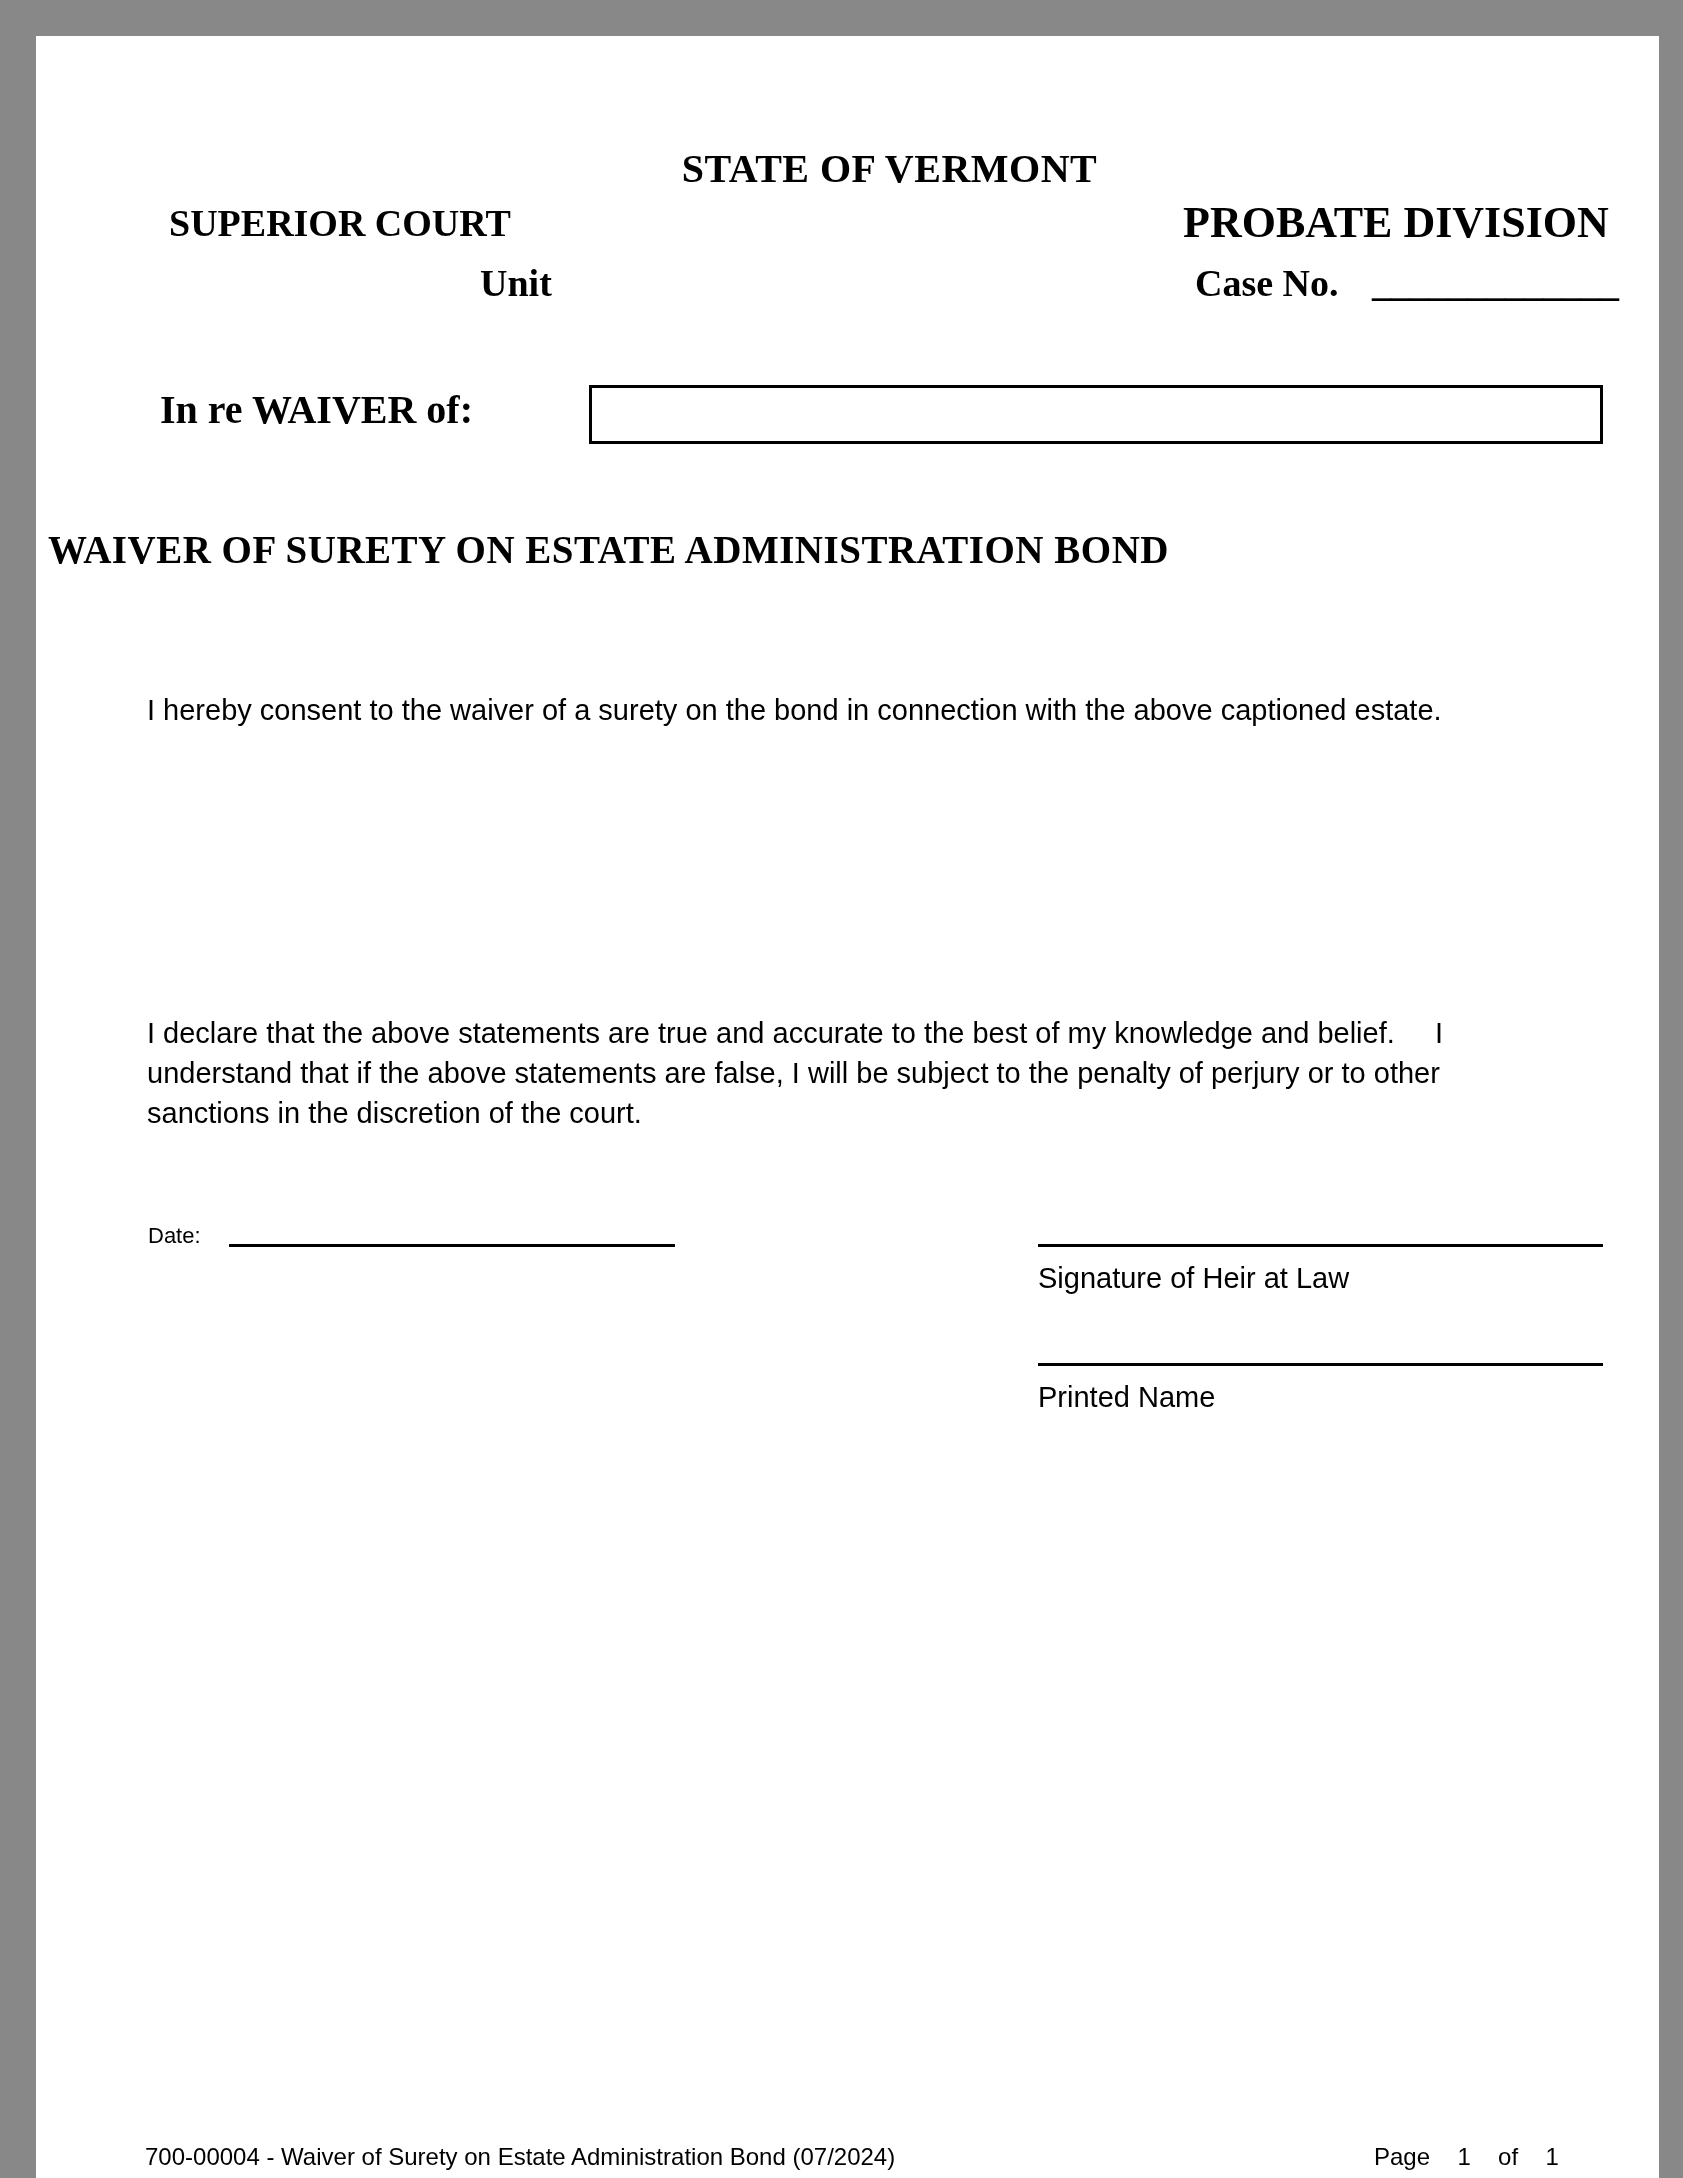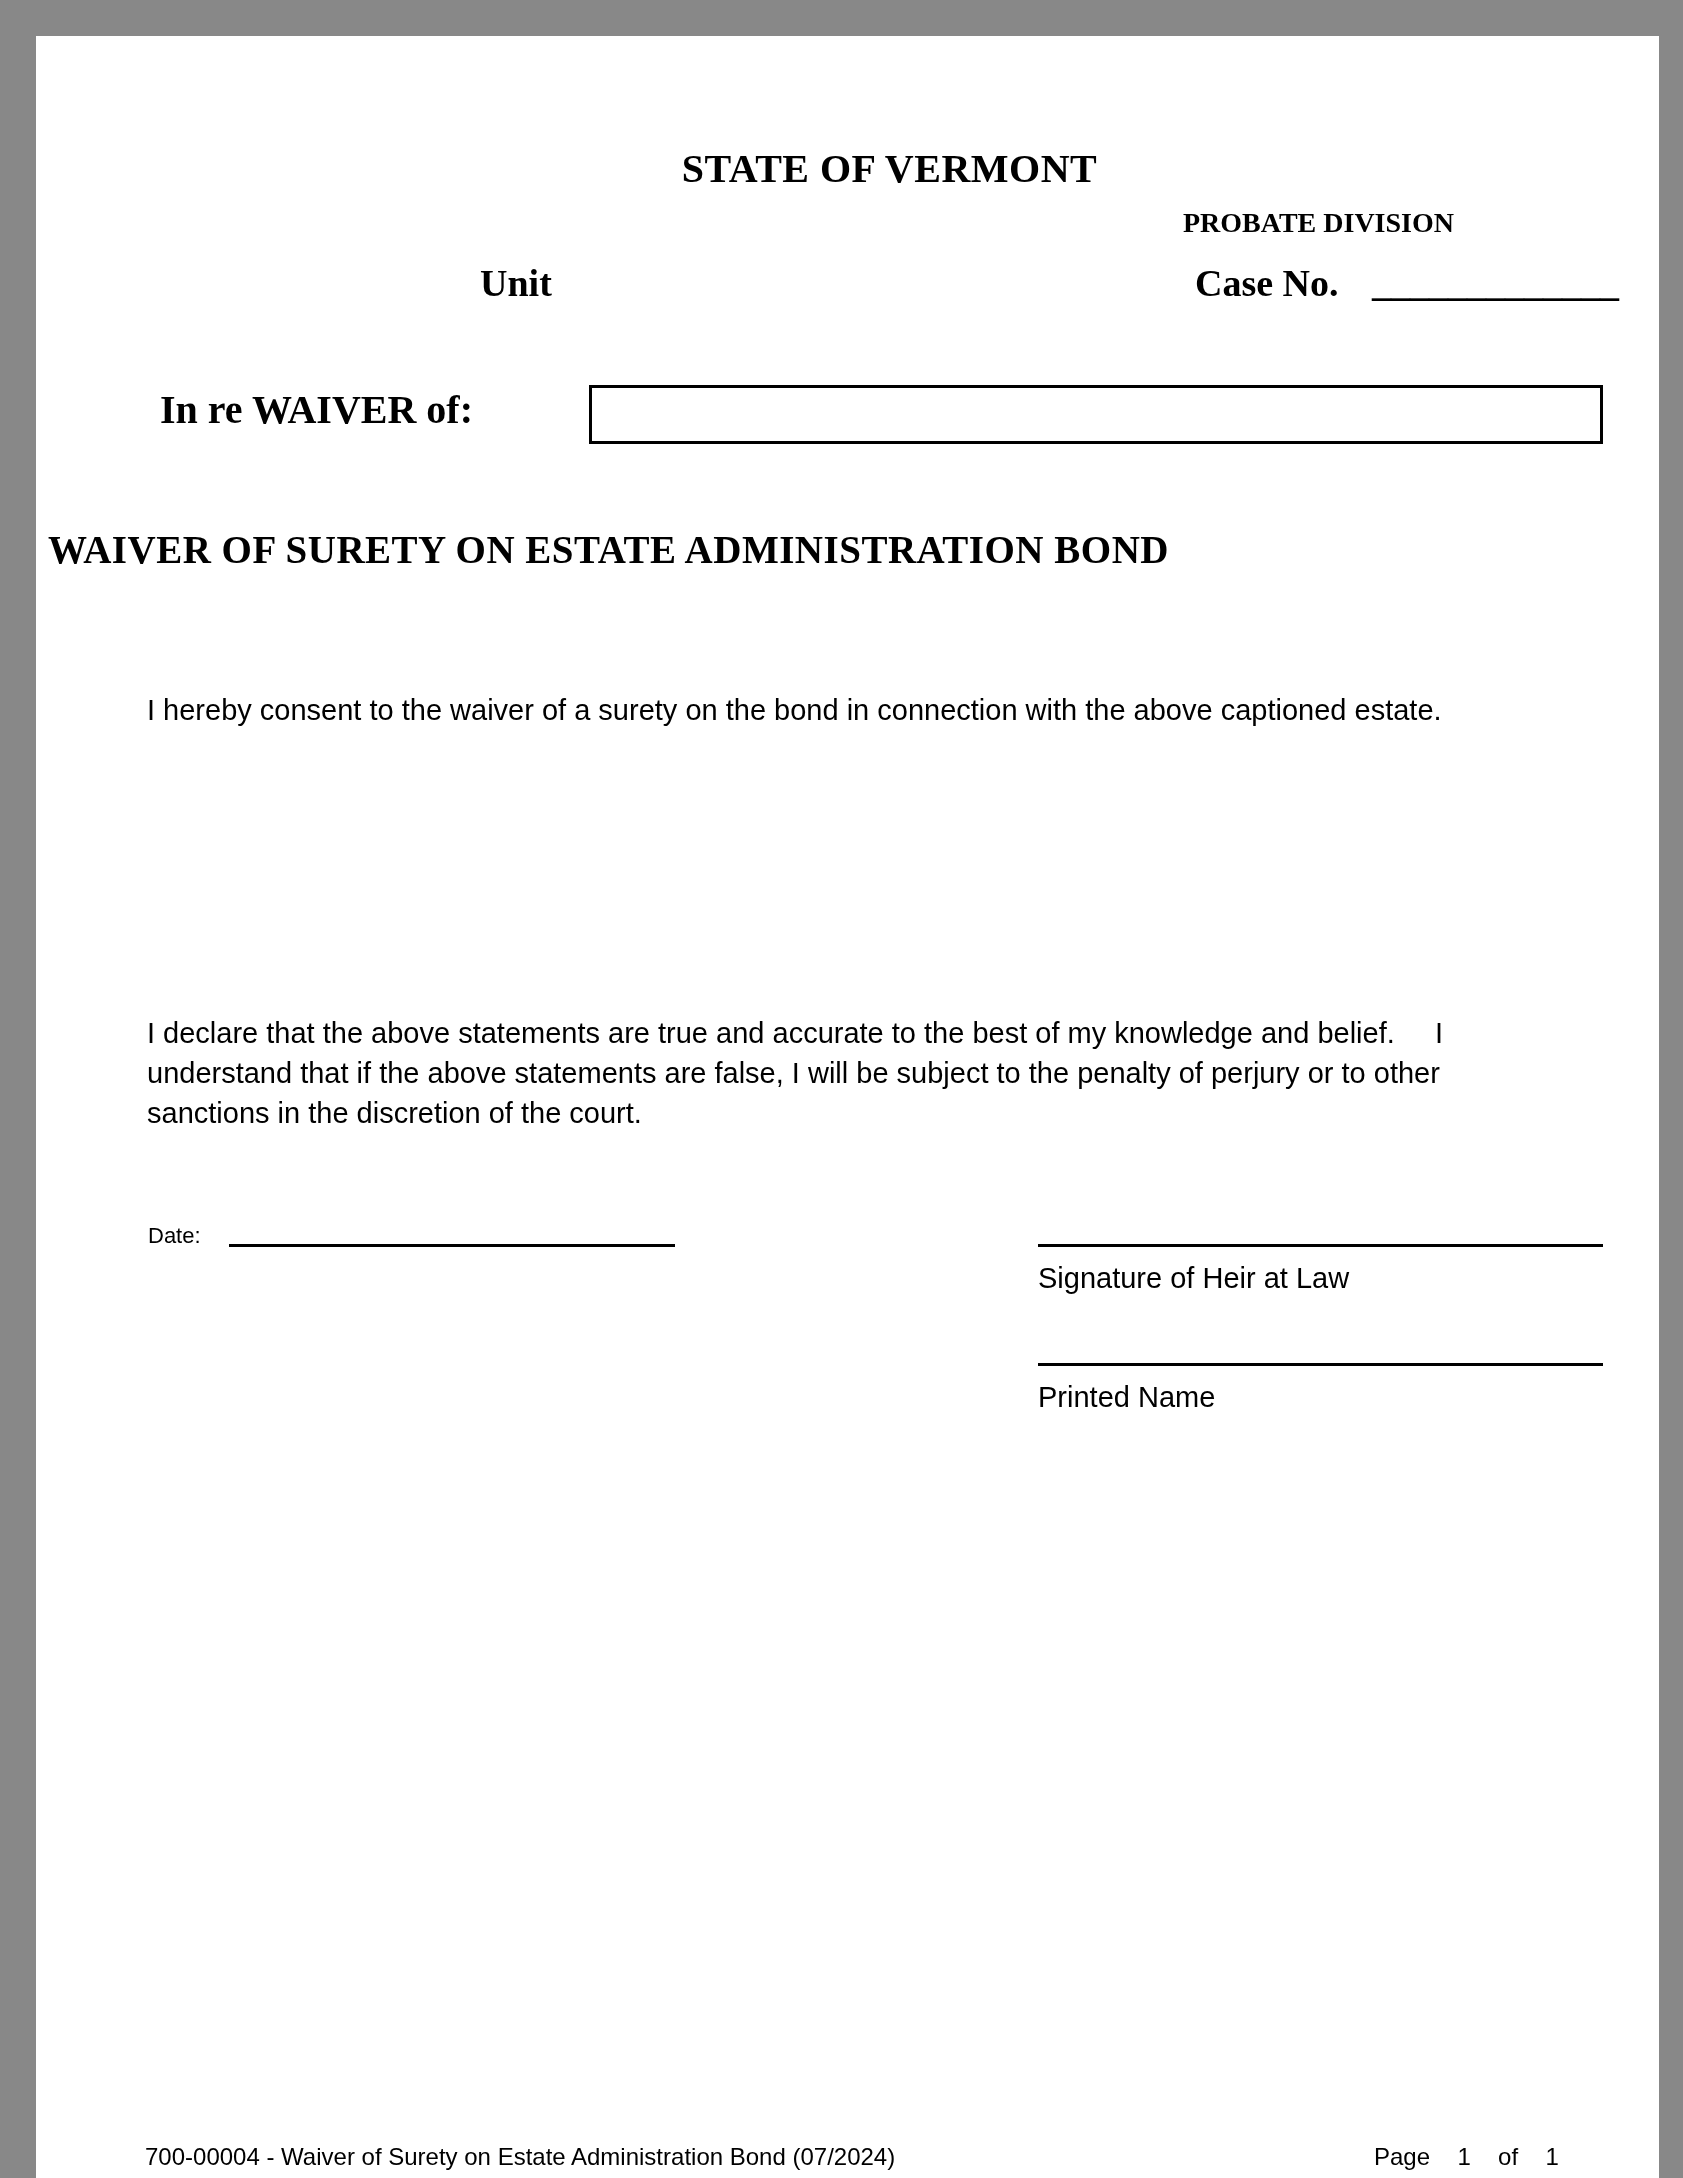--- a/index.html
+++ b/index.html
@@ -18,21 +18,21 @@
     font-weight: bold;
   }
   .abs { position: absolute; }
   .state-title {
     top: 97px; left: 0; width: 100%;
     text-align: center;
     font-size: 40px; line-height: 48px;
     letter-spacing: 0.5px;
   }
   .court-left   { top: 152px; left: 121px;  font-size: 38px; line-height: 46px; }
-  .division-right { top: 152px; left: 1135px; font-size: 28px; line-height: 46px; }
+  .division-right { top: 152px; left: 1135px; font-size: 44px; line-height: 46px; }
   .unit-label   { top: 212px; left: 432px;  font-size: 38px; line-height: 46px; }
   .case-no      { top: 212px; left: 1135px; font-size: 38px; line-height: 46px; white-space: pre; }
   .in-re        { top: 338px; left: 112px;  font-size: 40px; line-height: 48px; }
   .estate-box {
     top: 337px; left: 541px;
     width: 1014px; height: 59px;
     border: 3px solid #000000;
     background: #ffffff;
   }
   .doc-title {
@@ -59,20 +59,21 @@
   .footer-left  { top: 2094px; left: 97px;   font-size: 24px; line-height: 30px; }
   .footer-right { top: 2094px; left: 1326px; font-size: 24px; line-height: 30px; word-spacing: 7px; white-space: pre; }
 </style>
 </head>
 <body>
 
 <div class="page">
 
   <div class="abs serif-bold state-title">STATE OF VERMONT</div>
 
+  <div class="abs serif-bold court-left">SUPERIOR COURT</div>
 
   <div class="abs serif-bold division-right">PROBATE DIVISION</div>
 
   <div class="abs serif-bold unit-label">Unit</div>
 
   <div class="abs serif-bold case-no"><span>Case No. </span><span>_____________</span></div>
 
   <div class="abs serif-bold in-re">In re WAIVER of:</div>
 
   <div class="abs estate-box"></div>

